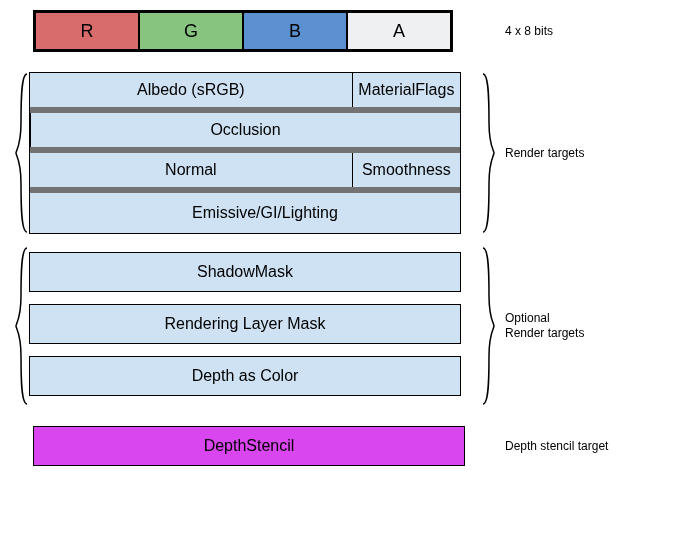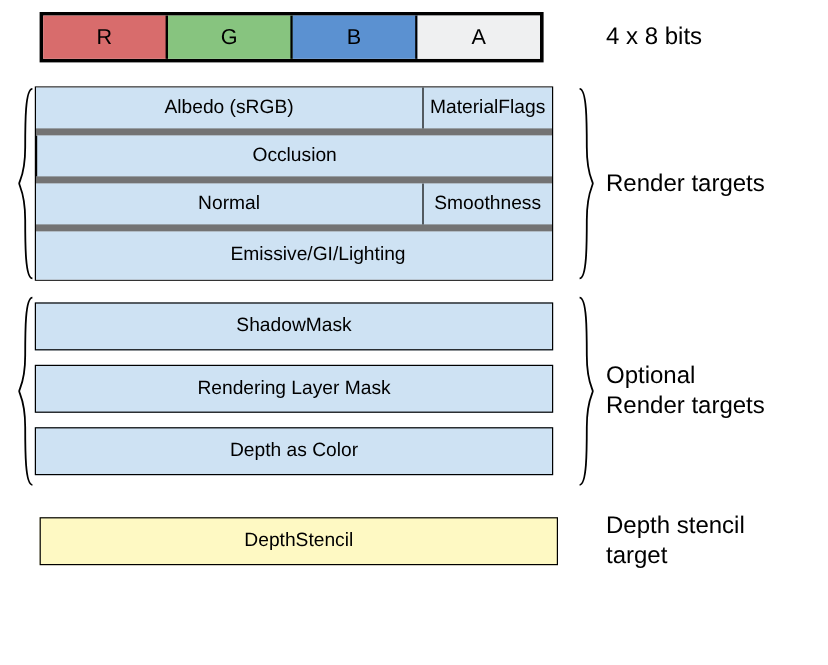--- a/index.html
+++ b/index.html
@@ -18,21 +18,21 @@
   }
   .diagram-col {
     width: 480px;
     display: flex;
     align-items: center;
   }
   .label-col {
     flex: 1;
     text-align: left;
     padding-left: 10px;
-    font-size: 20px;
+    font-size: 12px;
     line-height: 1.25;
   }
   
   .ch-outer {
     display: flex;
     border: 3px solid #000;
     width: 420px;
     height: 42px;
     margin-left: 18px;
   }
@@ -109,21 +109,21 @@
     border: 1.5px solid #000;
     display: flex;
     align-items: center;
     justify-content: center;
     font-size: 16px;
     margin: 6px 0;
   }
   .pink-row {
     height: 40px;
     width: 432px;
-    background: #fef9c3;
+    background: #d946ef;
     border: 1.5px solid #000;
     display: flex;
     align-items: center;
     justify-content: center;
     font-size: 16px;
     margin-left: 18px;
   }
   .section-gap { height: 20px; }
   .small-gap { height: 12px; }
 </style>

